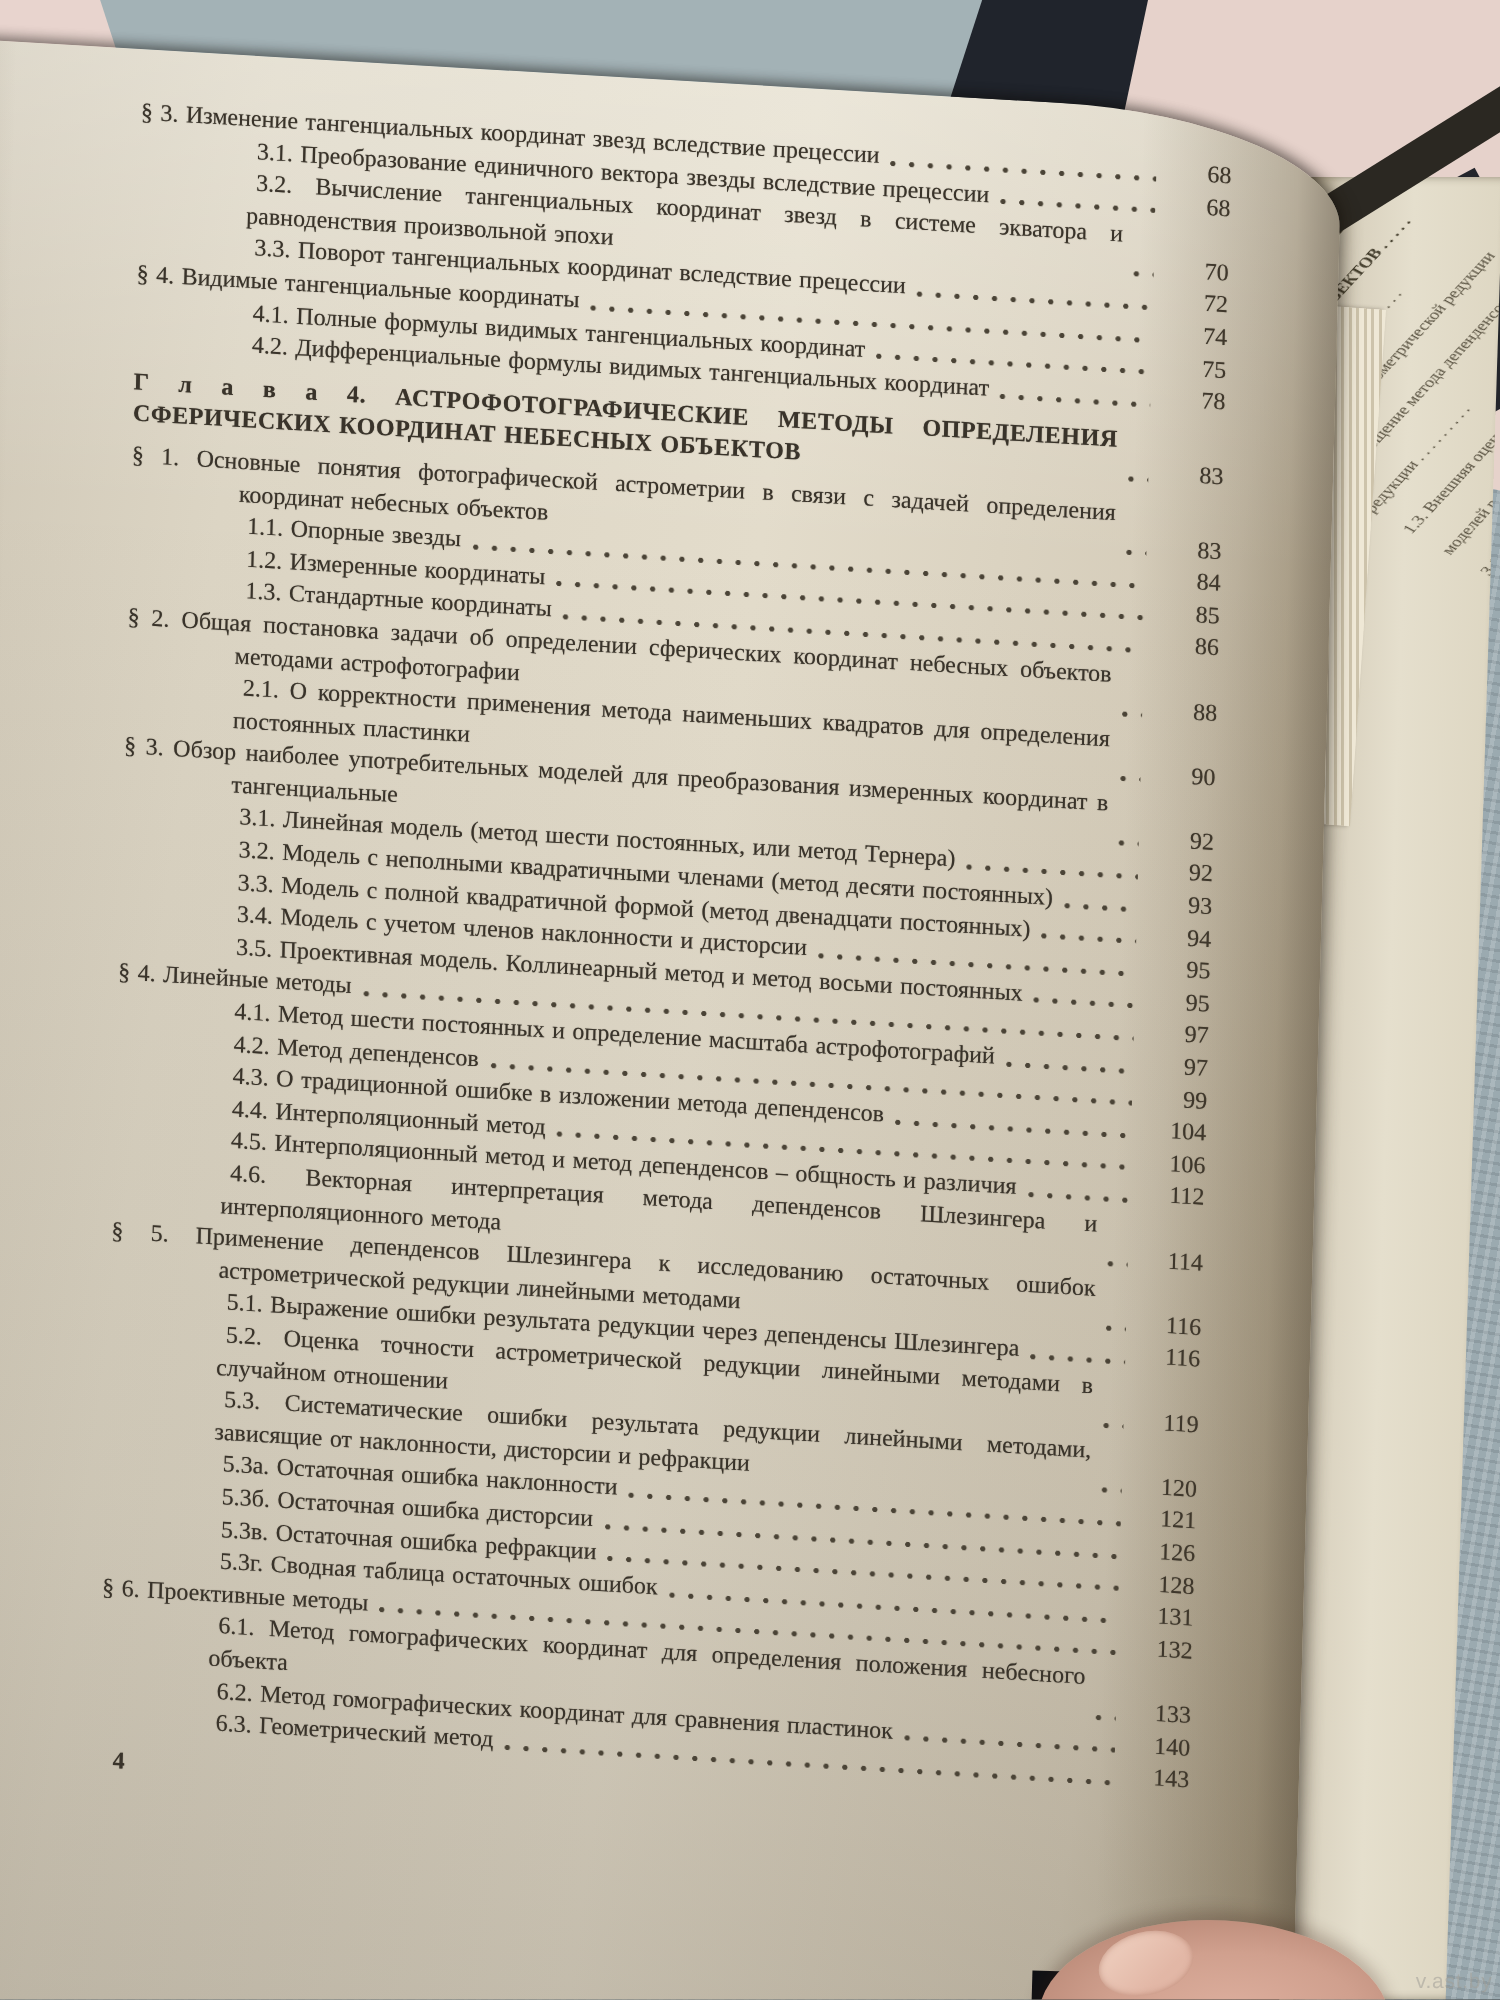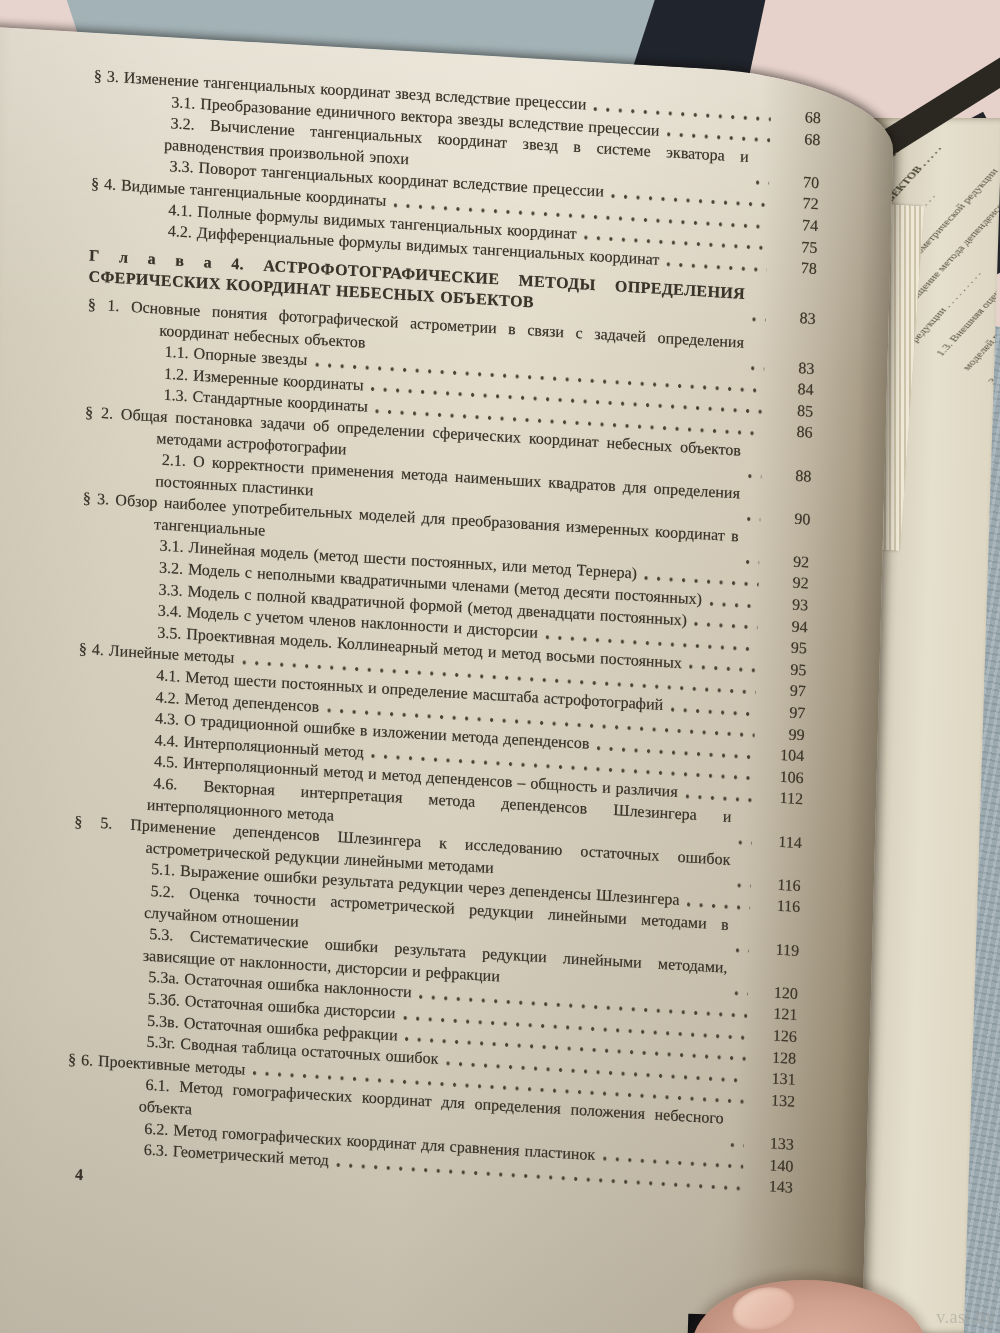--- a/index.html
+++ b/index.html
@@ -64,21 +64,21 @@
   .thumb-bg-dark{position:absolute;left:688px;top:1316px;width:165px;height:20px;background:#101114;transform:rotate(1.6deg);}
   .thumb{position:absolute;left:692px;top:1280px;width:235px;height:70px;
       background:radial-gradient(ellipse at 55% 85%, #dcae9d 0, #d0a08e 45%, #bb8a78 78%, #a87968 100%);
       border-radius:48% 52% 8% 8% / 95% 100% 0 0;
       box-shadow:0 -6px 10px rgba(60,30,20,.25);}
   .thumb-nail{position:absolute;left:40px;top:8px;width:64px;height:42px;background:linear-gradient(150deg,#f0d2c2 0,#e2b7a6 70%);
       border-radius:50%;transform:rotate(-14deg);box-shadow:inset 0 0 4px rgba(150,90,70,.5);}
 
   
   .watermark{position:absolute;right:5px;bottom:5px;color:rgba(160,158,152,.55);
-      font-family:Liberation Serif, serif;font-size:18px;letter-spacing:.5px;}
+      font-family:Liberation Sans, sans-serif;font-size:14px;letter-spacing:.5px;}
 </style>
 </head>
 <body>
 
 <div class="scene">
 
   <div class="blanket knit">
     <div class="blanket-grey knit"></div>
     <div class="blanket-dark-band"></div>
     <div class="blanket-pink-right knit"></div>

